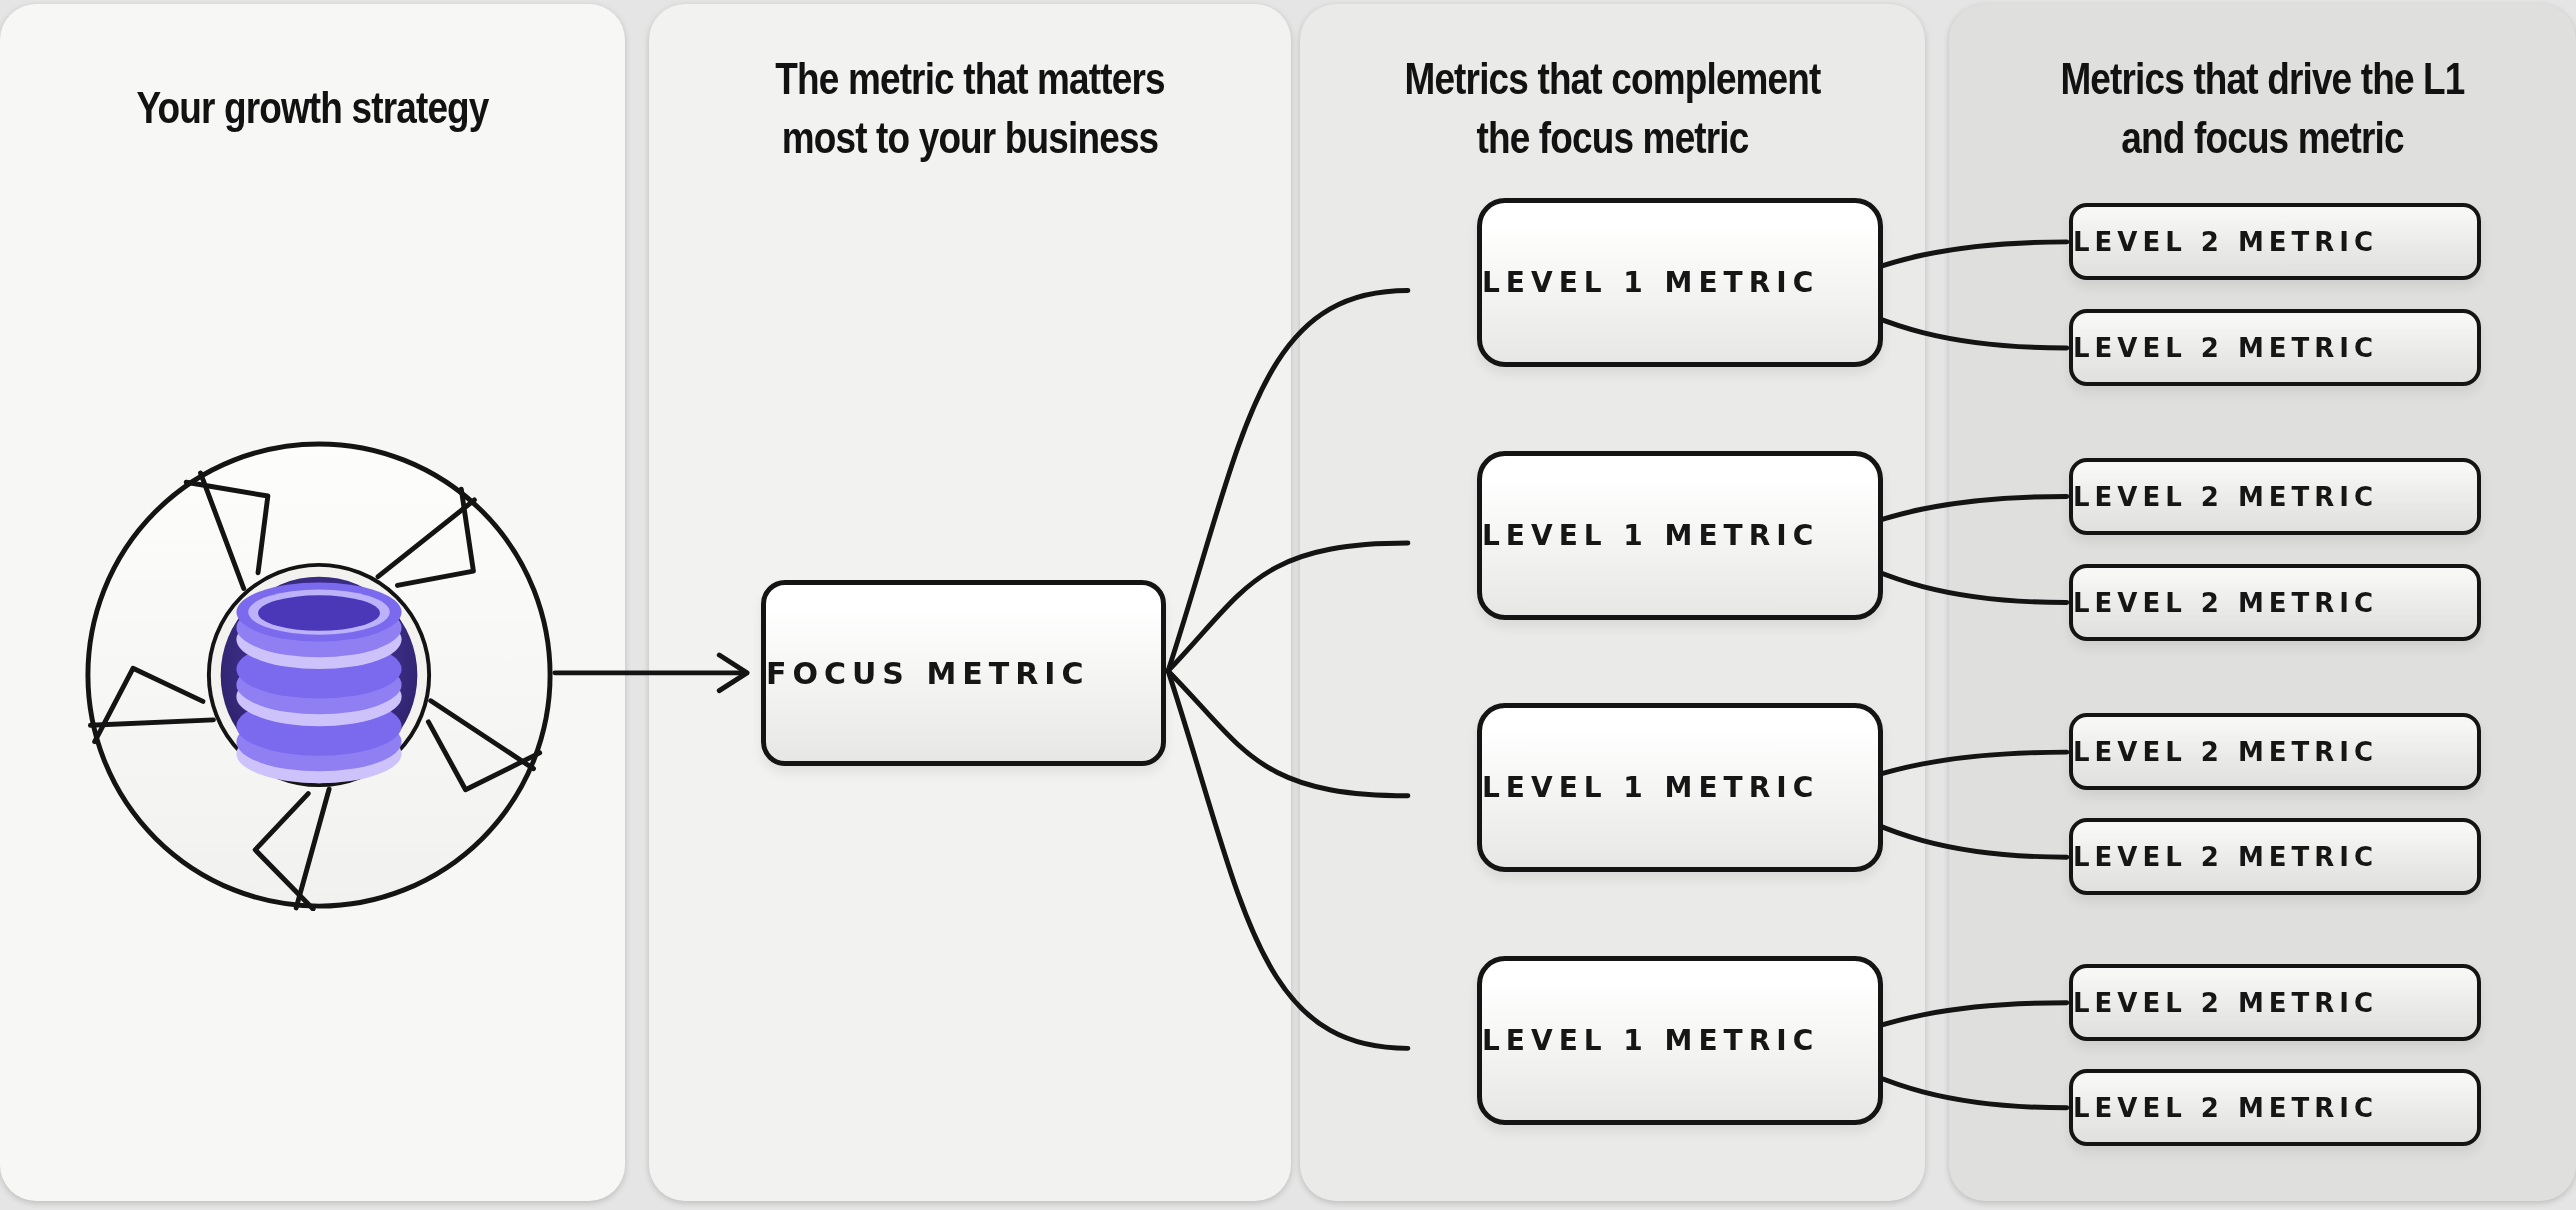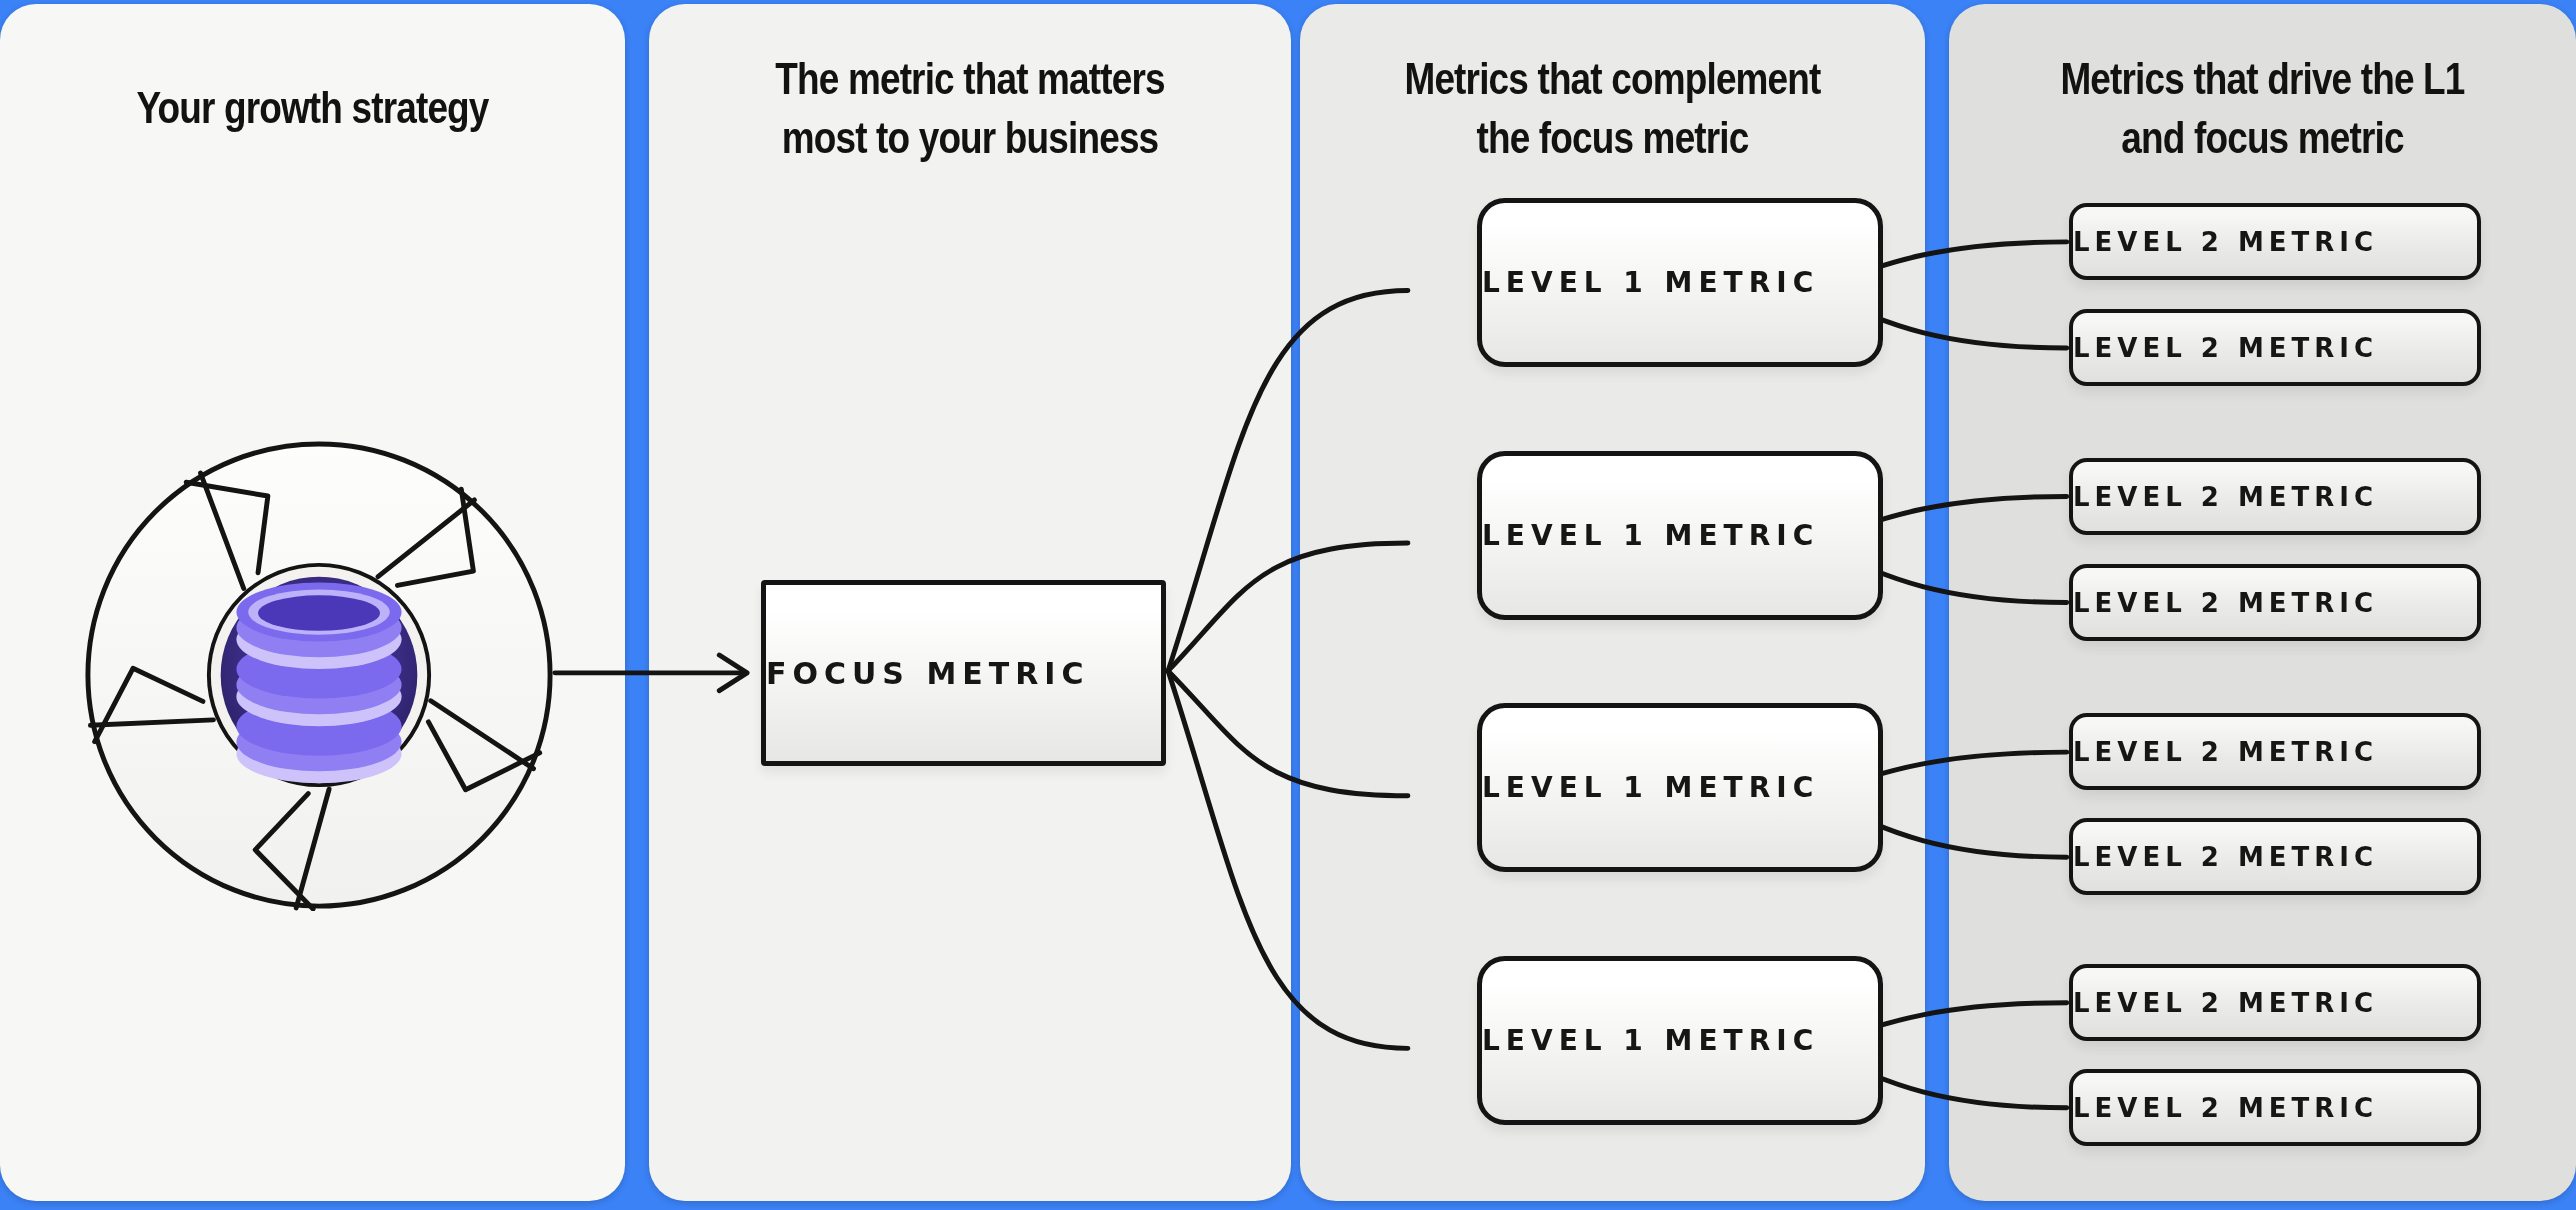--- a/index.html
+++ b/index.html
@@ -1,18 +1,18 @@
 <!DOCTYPE html>
 <html><head>
 <meta charset="utf-8">
 <style>
   html,body{margin:0;padding:0;background:#4b6770;}
   #stage{
     position:relative;width:2576px;height:1211px;overflow:hidden;
-    background:#3b82f6;
+    background:#e5e5e5;
     font-family:"Liberation Sans",sans-serif;
     color:#121212;
   }
   .panel{
     position:absolute;top:4px;height:1197px;border-radius:36px;
     box-shadow:0 2px 6px rgba(0,0,0,.18);
   }
   #panel-1{left:0;width:625px;background:#f7f7f5;}
   #panel-2{left:649px;width:627px;background:#f2f2f0;padding-left:15px;}
   #panel-3{left:1300px;width:625px;background:#eaeae8;}
@@ -26,21 +26,21 @@
   }
   .metric-box{
     position:absolute;display:flex;align-items:center;
     background:linear-gradient(180deg,#ffffff 14%,#f4f4f2 55%,#e7e7e5 100%);
     border:5px solid #141414;box-sizing:border-box;
     font-family:"DejaVu Sans","Liberation Sans",sans-serif;
     font-weight:700;color:#161616;z-index:10;
     box-shadow:0 7px 12px rgba(0,0,0,.07);
     text-align:center;
   }
-  #focus-box{left:761px;top:580px;width:405px;height:186px;border-radius:4px;
+  #focus-box{left:761px;top:580px;width:405px;height:186px;border-radius:24px;
     font-size:30px;letter-spacing:6px;}
   .l1-box{left:1477px;width:406px;height:169px;border-radius:28px;
     font-size:28px;letter-spacing:6px;}
   #l1-box-0{top:198px;} #l1-box-1{top:451px;} #l1-box-2{top:703px;} #l1-box-3{top:956px;}
   .l2-box{left:2069px;width:412px;height:77px;border-radius:18px;
     font-size:26px;letter-spacing:5px;
     background:linear-gradient(180deg,#f7f7f5 10%,#e9e9e7 60%,#e0e0de 100%);
     border-width:4px;}
   #l2-box-0{top:203px;} #l2-box-1{top:309px;}
   #l2-box-2{top:458px;} #l2-box-3{top:564px;}

